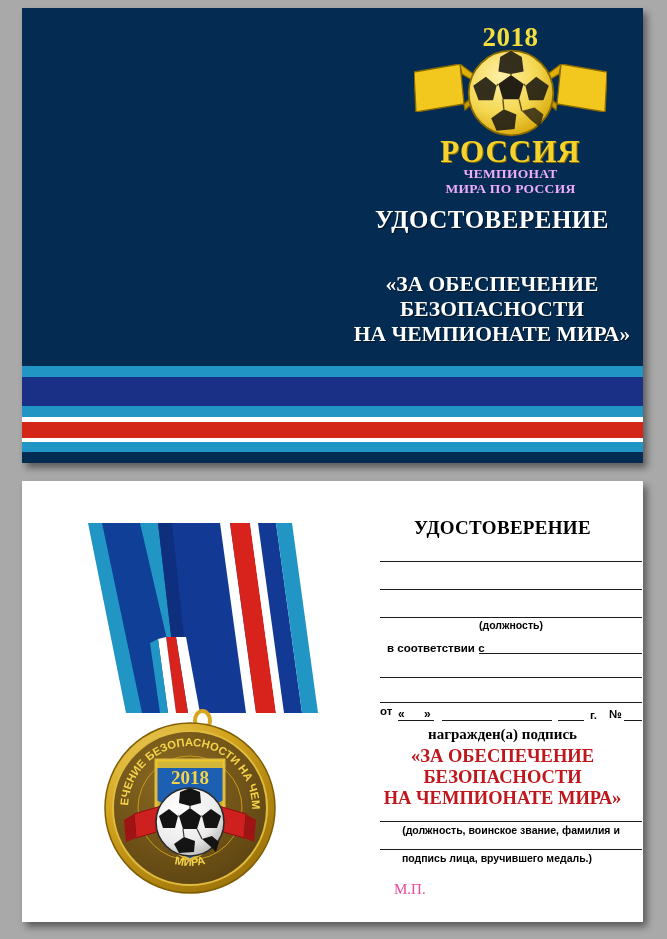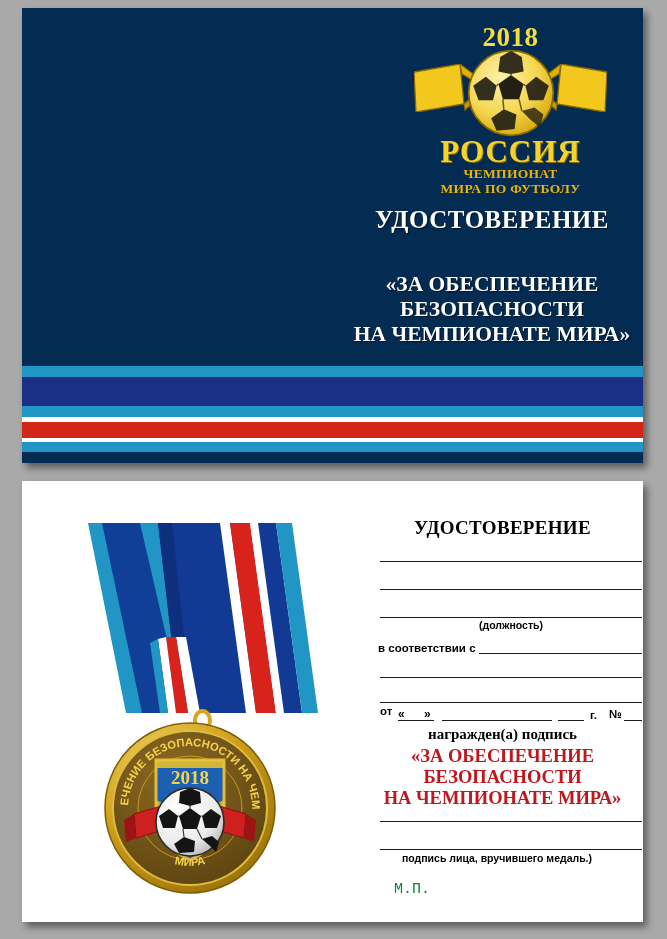--- a/index.html
+++ b/index.html
@@ -37,21 +37,21 @@
     position:absolute;left:58px;top:30px;width:90px;height:90px;
   }
   .emblem .rus{
     position:absolute;top:116px;left:0;width:205px;text-align:center;
     color:#f5d22c;font-weight:bold;font-size:31px;
     font-family:"Liberation Serif", serif;letter-spacing:1px;
     text-shadow:1px 1px 0 #8a6a00;
   }
   .emblem .sub1,.emblem .sub2{
     position:absolute;left:0;width:205px;text-align:center;
-    color:#eab308;font-weight:bold;font-size:13.5px;
+    color:#f0abfc;font-weight:bold;font-size:13.5px;
     font-family:"Liberation Serif", serif;letter-spacing:0.3px;
   }
   .emblem .sub1{top:148px;}
   .emblem .sub2{top:163px;}
 
   
   .cover-title{
     position:absolute;left:310px;width:320px;text-align:center;
     color:#ffffff;font-family:"Liberation Serif", serif;font-weight:bold;
     text-shadow:1px 1px 1px rgba(0,0,0,0.6);
@@ -101,22 +101,22 @@
   .awarded{
     position:absolute;left:0;top:245px;width:281px;text-align:center;
     font-family:"Liberation Serif", serif;font-weight:bold;font-size:15px;color:#000;
   }
   .red-title{
     position:absolute;left:-4px;top:265px;width:289px;text-align:center;
     font-family:"Liberation Serif", serif;font-weight:bold;font-size:18.5px;
     color:#c0161c;line-height:21px;
   }
   .mp{
-    position:absolute;left:32px;top:400px;font-size:15px;color:#15803d;
-    font-family:Liberation Mono, monospace;
+    position:absolute;left:32px;top:400px;font-size:15px;color:#ec4899;
+    font-family:Liberation Serif, serif;
   }
   .quote-sm{position:absolute;font-size:12px;font-weight:bold;color:#000;}
 </style>
 </head>
 <body>
 
 <div class="page">
 
   <div class="cover">
     <div class="cover-inner">
@@ -150,21 +150,21 @@
           <polygon points="92,42 78,32 66,42 70,58 86,58" fill="#231f15" opacity="0.92"></polygon>
           <polygon points="28,78 42,68 56,74 54,90 34,92" fill="#231f15" opacity="0.92"></polygon>
           <polygon points="72,80 62,70 76,66 86,74 82,88" fill="#231f15" opacity="0.8"></polygon>
           <g stroke="#6b5400" stroke-width="1.6" fill="none">
             <path d="M50,29 L50,30 M36,40 L34,42 M64,40 L66,42 M41,57 L42,68 M59,57 L62,70"></path>
           </g>
         </svg>
 
         <div class="rus">РОССИЯ</div>
         <div class="sub1">ЧЕМПИОНАТ</div>
-        <div class="sub2">МИРА  ПО ФУТБОЛУ</div>
+        <div class="sub2">МИРА  ПО РОССИЯ</div>
       </div>
 
       <div class="cover-title ct-1">УДОСТОВЕРЕНИЕ</div>
       <div class="cover-title ct-3">
         <div>«ЗА ОБЕСПЕЧЕНИЕ</div>
         <div>БЕЗОПАСНОСТИ</div>
         <div>НА ЧЕМПИОНАТЕ МИРА»</div>
       </div>
 
       <div class="stripes" id="stripes">
@@ -264,21 +264,21 @@
     <div class="form">
       <div class="form-title">УДОСТОВЕРЕНИЕ</div>
 
       <div class="rule" style="left:18px;top:80px;width:262px;"></div>
 
       <div class="rule" style="left:18px;top:108px;width:262px;"></div>
 
       <div class="rule" style="left:18px;top:136px;width:262px;"></div>
       <div class="cap" style="left:18px;top:138px;width:262px;">(должность)</div>
 
-      <div class="lbl" style="left:16px;top:161px;text-align:center;">в соответствии с</div>
+      <div class="lbl" style="left:25px;top:161px;text-align:center;">в соответствии с</div>
       <div class="rule" style="left:117px;top:172px;width:163px;"></div>
 
       <div class="rule" style="left:18px;top:196px;width:262px;"></div>
       <div class="rule" style="left:18px;top:221px;width:262px;"></div>
 
       <div class="lbl" style="left:18px;top:224px;">от</div>
       <div class="quote-sm" style="left:36px;top:226px;">«</div>
       <div class="quote-sm" style="left:62px;top:226px;">»</div>
       <div class="rule" style="left:36px;top:239px;width:36px;"></div>
       <div class="rule" style="left:80px;top:239px;width:110px;"></div>
@@ -288,19 +288,20 @@
       <div class="rule" style="left:262px;top:239px;width:18px;"></div>
 
       <div class="awarded">награжден(а) подпись</div>
       <div class="red-title">
         <div>«ЗА ОБЕСПЕЧЕНИЕ</div>
         <div>БЕЗОПАСНОСТИ</div>
         <div>НА ЧЕМПИОНАТЕ МИРА»</div>
       </div>
 
       <div class="rule" style="left:18px;top:340px;width:262px;"></div>
+      <div class="cap" style="left:18px;top:343px;width:262px;">(должность, воинское звание, фамилия и</div>
       <div class="rule" style="left:18px;top:368px;width:262px;"></div>
       <div class="cap" style="left:4px;top:371px;width:262px;">подпись лица, вручившего медаль.)</div>
 
       <div class="mp">М.П.</div>
     </div>
   </div>
 </div>
 
 </body></html>

